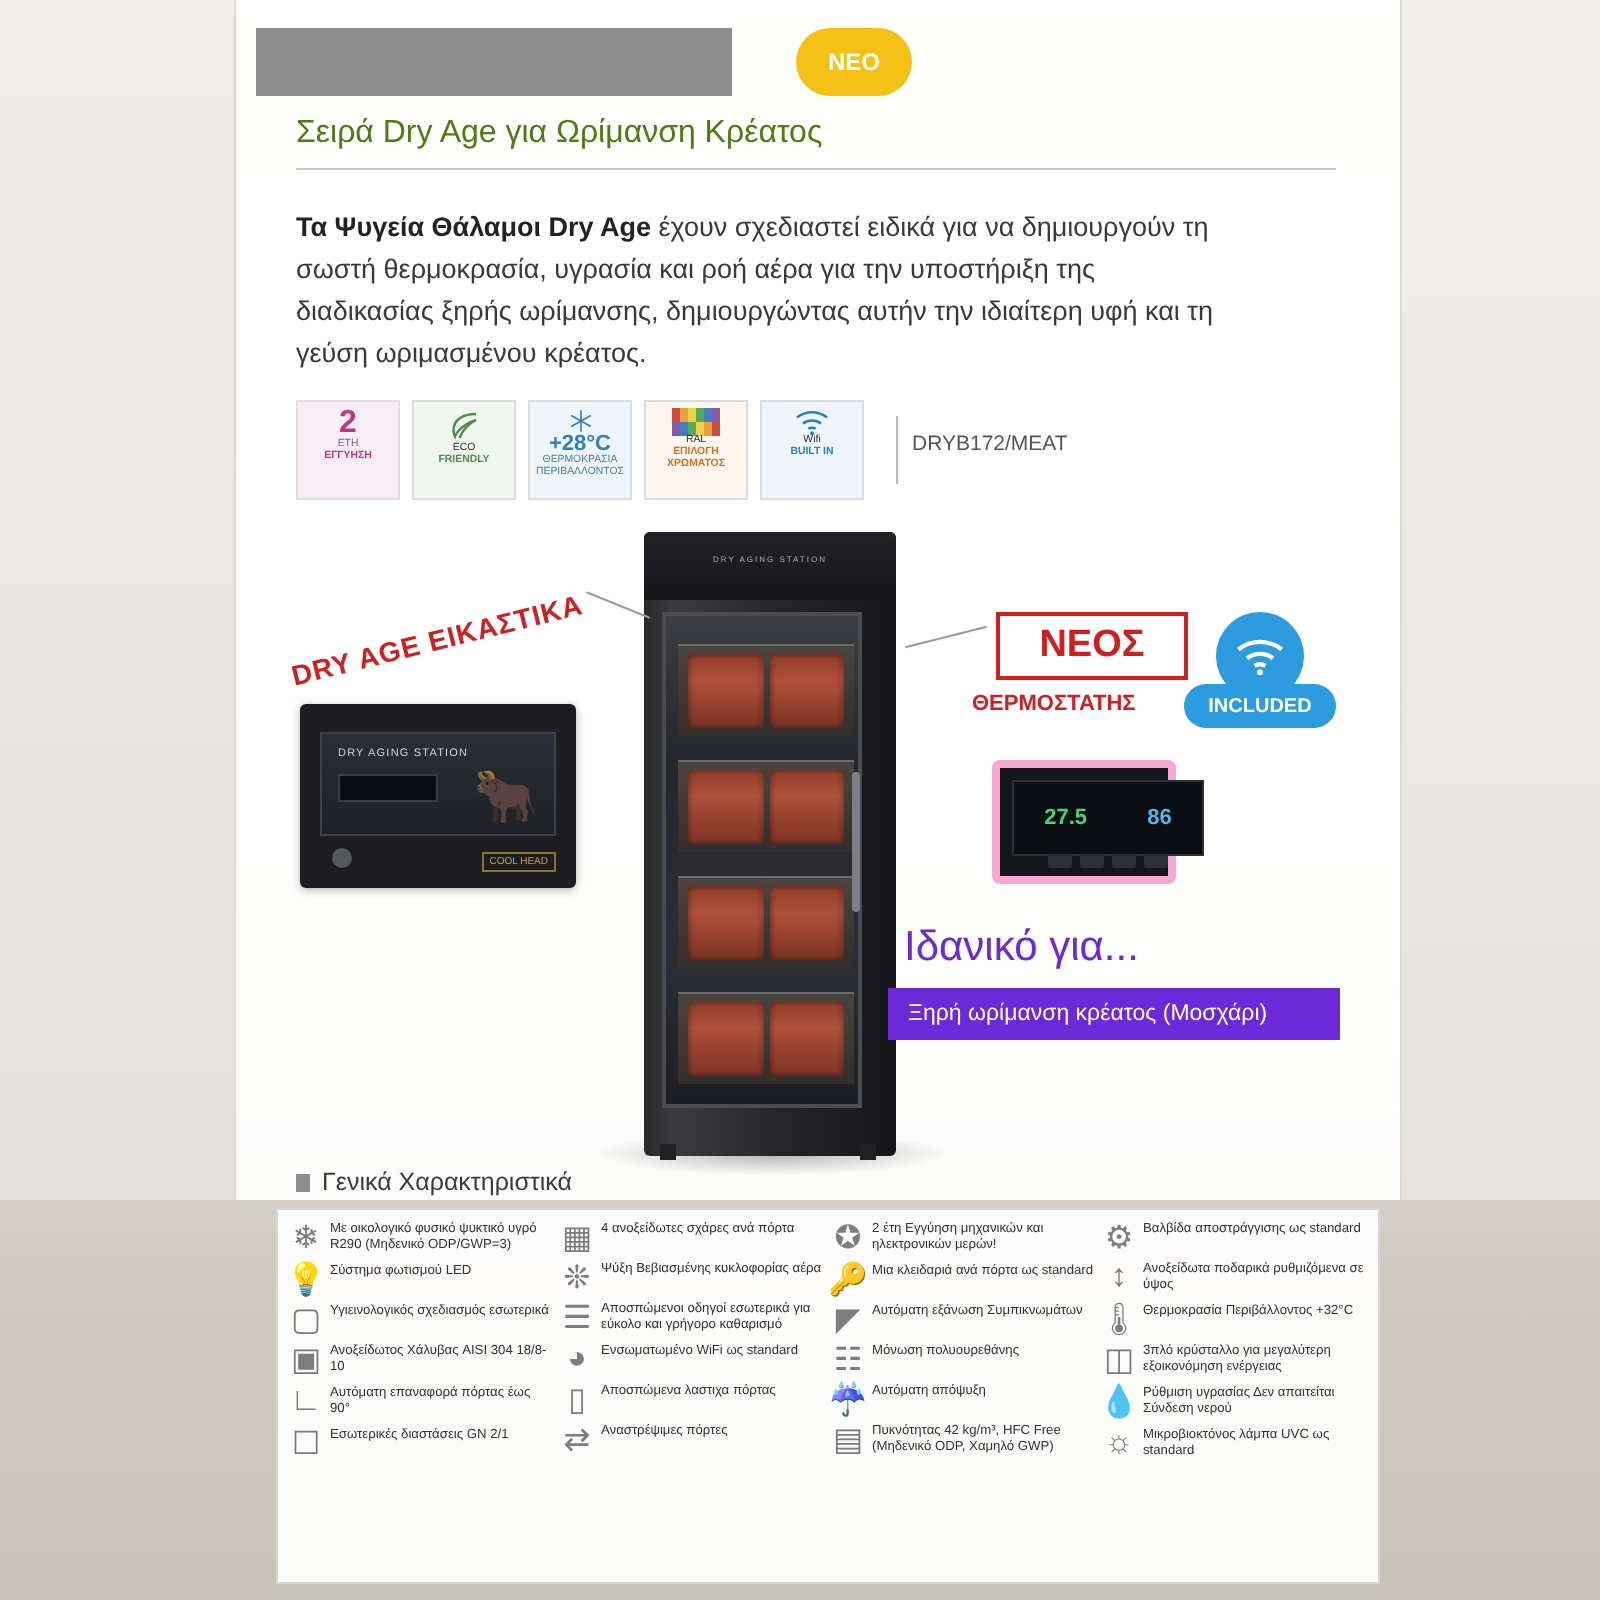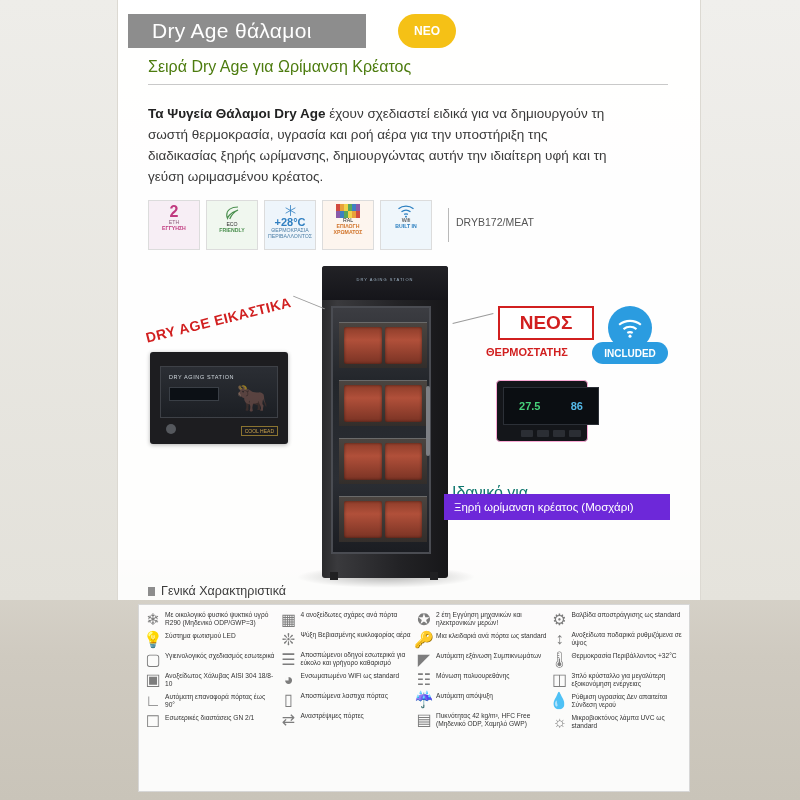--- a/index.html
+++ b/index.html
@@ -219,40 +219,40 @@
     display:flex; align-items:center; justify-content:center;
   }
   .wifi-pill {
     position:absolute; left:592px; top:342px; width:76px; height:22px;
     border-radius:11px; background:#2b9ce0; color:#fff;
     display:flex; align-items:center; justify-content:center;
     font-size:10px; font-weight:bold;
   }
   .thermo {
     position:absolute; left:496px; top:380px; width:92px; height:62px;
-    background:#14161a; border-radius:4px; border:1px solid #f9a8d4;
+    background:#14161a; border-radius:4px; border:4px solid #f9a8d4;
   }
   .thermo .face {
     position:absolute; left:6px; top:6px; width:96px; height:38px;
     background:#0b0e12; border:1px solid #2c3037;
     display:flex; align-items:center; justify-content:space-around;
     color:#46d17a; font-size:11px; font-weight:bold;
   }
   .thermo .face .hum { color:#54b9e8; }
   .thermo .btns {
     position:absolute; left:6px; bottom:4px; width:96px; display:flex; gap:4px; justify-content:center;
   }
   .thermo .btns i {
     width:12px; height:7px; background:#2b2e34; border-radius:1px; display:block;
   }
 
   
   .ideal-title {
-    position:absolute; left:452px; top:484px;
-    font-size:16px; color:#0f766e;
+    position:absolute; left:452px; top:462px;
+    font-size:21px; color:#6d28d9;
   }
   .ideal-bar {
     position:absolute; left:444px; top:494px; width:226px; height:26px;
     background:#6d28d9; display:flex; align-items:center;
   }
   .ideal-bar span { color:#fff; font-size:11.5px; padding-left:10px; }
 
   
   .feat-head {
     position:absolute; left:148px; top:584px;
@@ -282,21 +282,20 @@
   <div class="bg-photo">
     <div class="bg-wall"></div>
     <div class="bg-floor"></div>
     <div class="bg-panelline"></div>
     <div class="bg-panelline2"></div>
   </div>
 
   <div class="sheet"></div>
 
   <div class="title-bar"></div>
-  <div class="title-bar-text">Dry Age θάλαμοι</div>
   <div class="neo-badge">ΝΕΟ</div>
   <div class="subtitle">Σειρά Dry Age για Ωρίμανση Κρέατος</div>
   <div class="lead">
     <b>Τα Ψυγεία Θάλαμοι Dry Age</b><span> έχουν σχεδιαστεί ειδικά για να δημιουργούν τη σωστή θερμοκρασία, υγρασία και ροή αέρα για την υποστήριξη της διαδικασίας ξηρής ωρίμανσης, δημιουργώντας αυτήν την ιδιαίτερη υφή και τη γεύση ωριμασμένου κρέατος.</span>
   </div>
 
   <div class="iconstrip">
     <div class="istile warranty">
       <div class="big">2</div>
       <div class="mini">ΕΤΗ</div>

